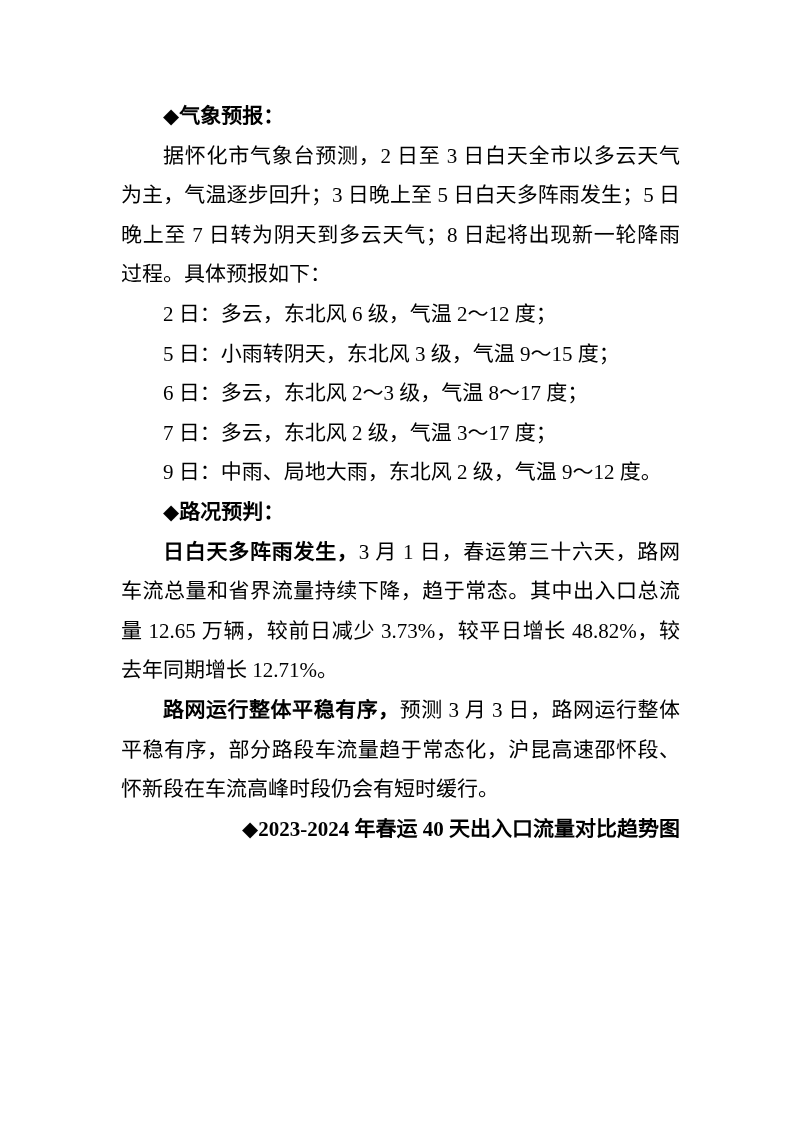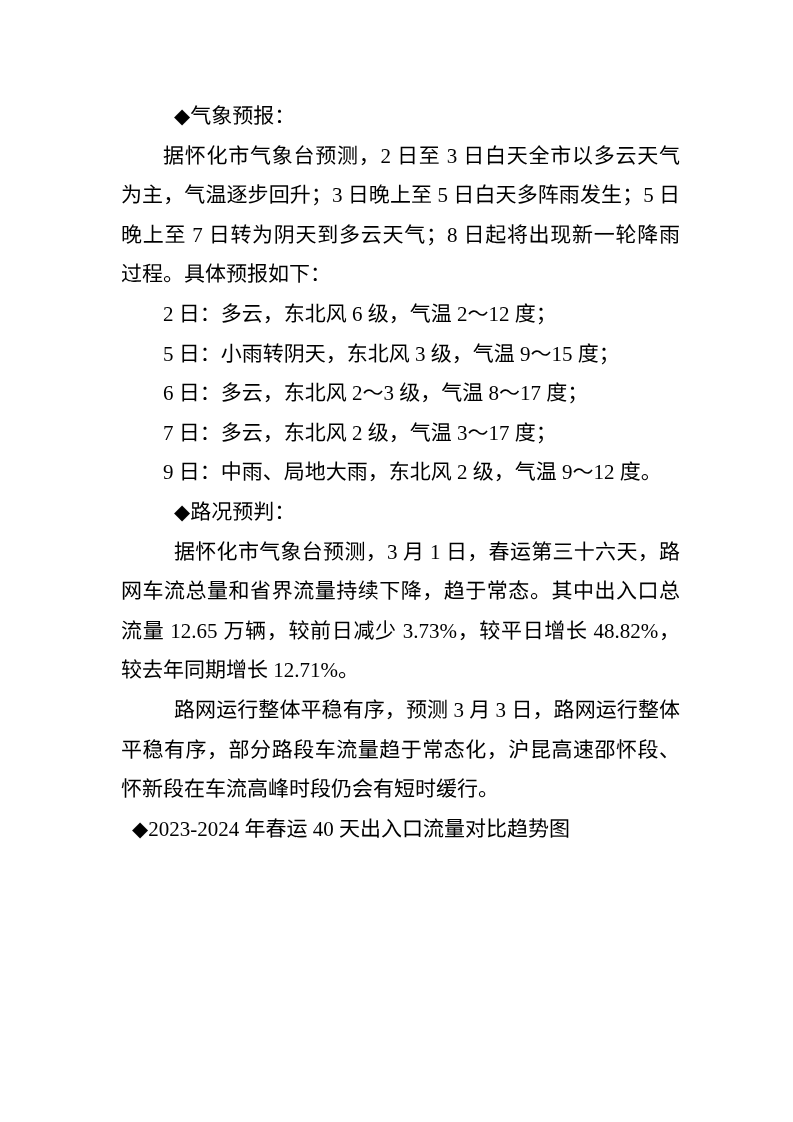--- a/index.html
+++ b/index.html
@@ -32,41 +32,40 @@
   .doc p {
     margin: 0;
     padding: 0;
     text-indent: 42px;
   }
   .doc p.heading {
     font-weight: 700;
   }
   .doc p.title {
     font-weight: 700;
-    text-align: left;
+    text-align: right;
     text-indent: 0;
   }
   .run-bold {
-    font-weight: 400;
-    margin-left: 11px;
+    font-weight: 700;
   }
   .run-nowrap {
     white-space: nowrap;
   }
 </style>
 </head>
 <body>
 
 <div class="page">
   <div class="doc">
       <p class="heading"><span class="run-bold ">◆气象预报：</span></p>
       <p class="body"><span class="">据怀化市气象台预测，2 日至 3 日白天全市以多云天气为主，气温逐步回升；3 日晚上至 5 日白天多阵雨发生；5 日晚上至 7 日转为阴天到多云天气；8 日起将出现新一轮降雨过程。具体预报如下：</span></p>
       <p class="body"><span class="">2 日：多云，东北风 6 级，气温 2～12 度；</span></p>
       <p class="body"><span class="">5 日：小雨转阴天，东北风 3 级，气温 9～15 度；</span></p>
       <p class="body"><span class="">6 日：多云，东北风 2～3 级，气温 8～17 度；</span></p>
       <p class="body"><span class="">7 日：多云，东北风 2 级，气温 3～17 度；</span></p>
       <p class="body"><span class="">9 日：中雨、局地大雨，东北风 2 级，气温 9～12 度。</span></p>
       <p class="heading"><span class="run-bold ">◆路况预判：</span></p>
-      <p class="body"><span class="run-bold ">据怀化市气象台预测，</span><span class="">3 月 1 日，春运第三十六天，路网车流总量和省界流量持续下降，趋于常态。其中出入口总流量 12.65 万辆，较前日减少 3.73%，较平日增长 48.82%，较去年同期增长 12.71%。</span></p>
+      <p class="body"><span class="run-bold ">日白天多阵雨发生，</span><span class="">3 月 1 日，春运第三十六天，路网车流总量和省界流量持续下降，趋于常态。其中出入口总流量 12.65 万辆，较前日减少 3.73%，较平日增长 48.82%，较去年同期增长 12.71%。</span></p>
       <p class="body"><span class="run-bold ">路网运行整体平稳有序，</span><span class="">预测 3 月 3 日，路网运行整体平稳有序，部分路段车流量趋于常态化，沪昆高速邵怀段、怀新段在车流高峰时段仍会有短时缓行。</span></p>
       <p class="title"><span class="run-bold ">◆2023-2024 年春运 40 天出入口流量对比趋势图</span></p>
     </div>
 </div>
 
 </body></html>

